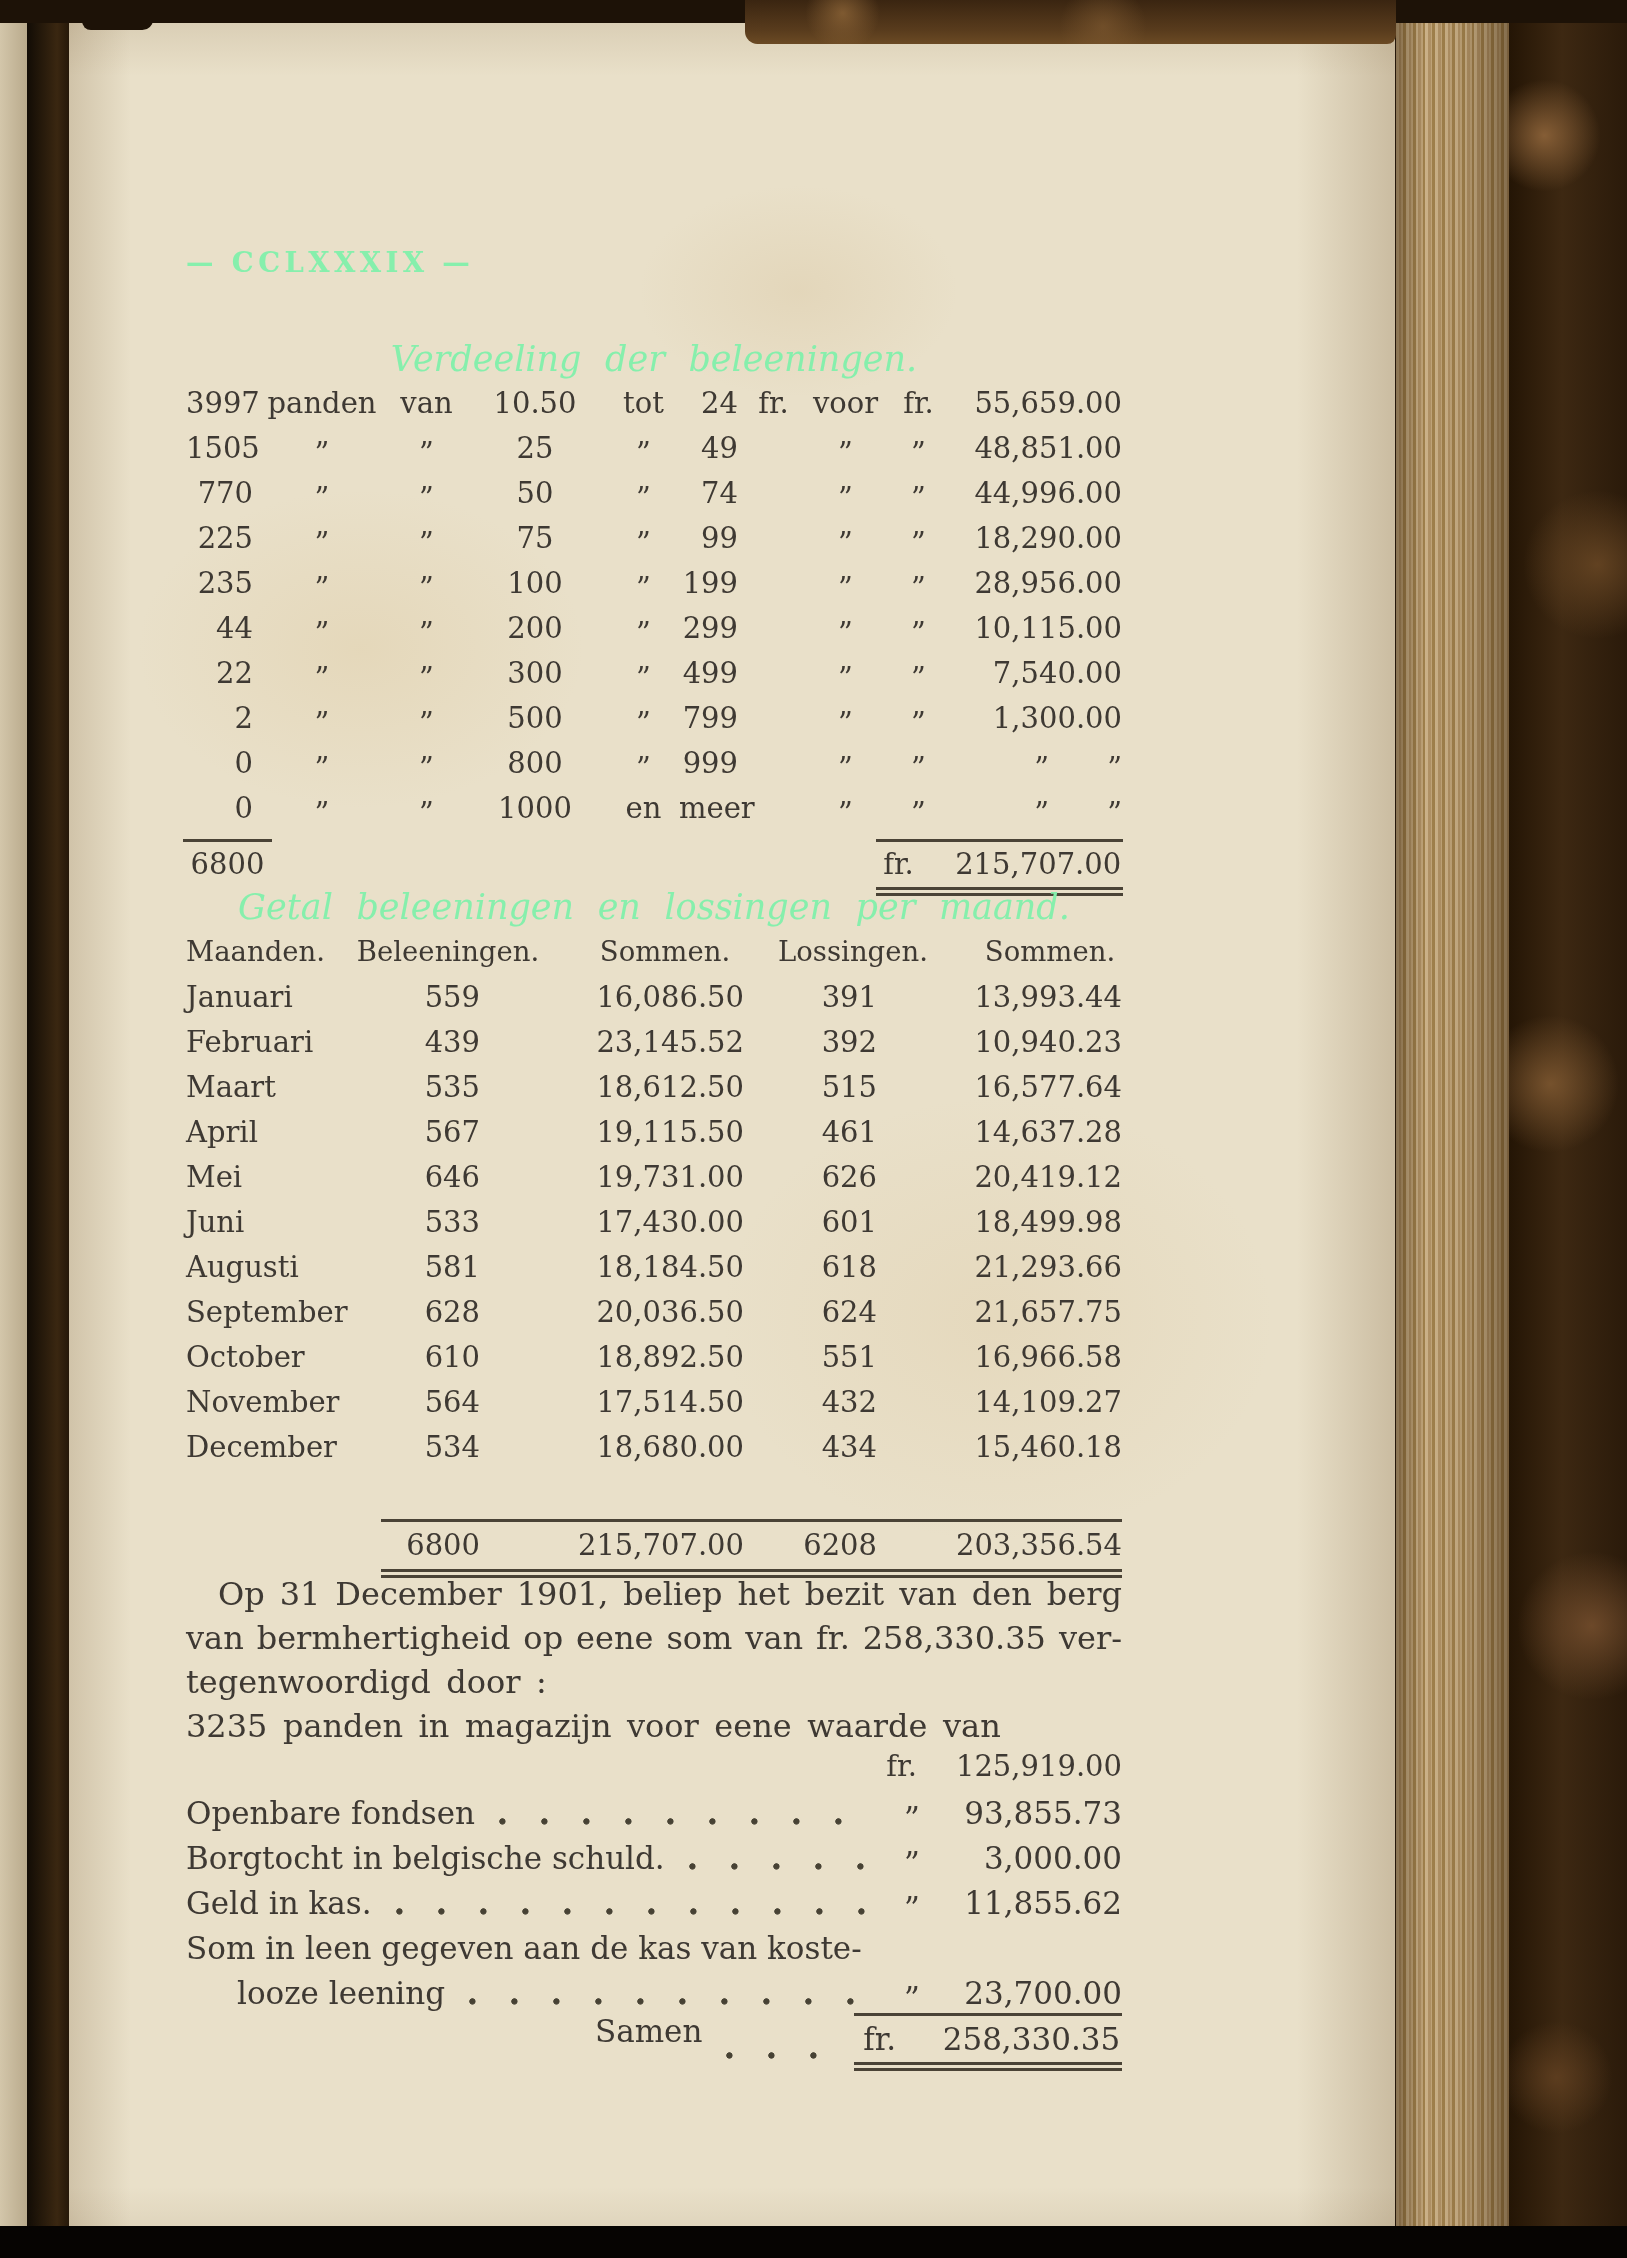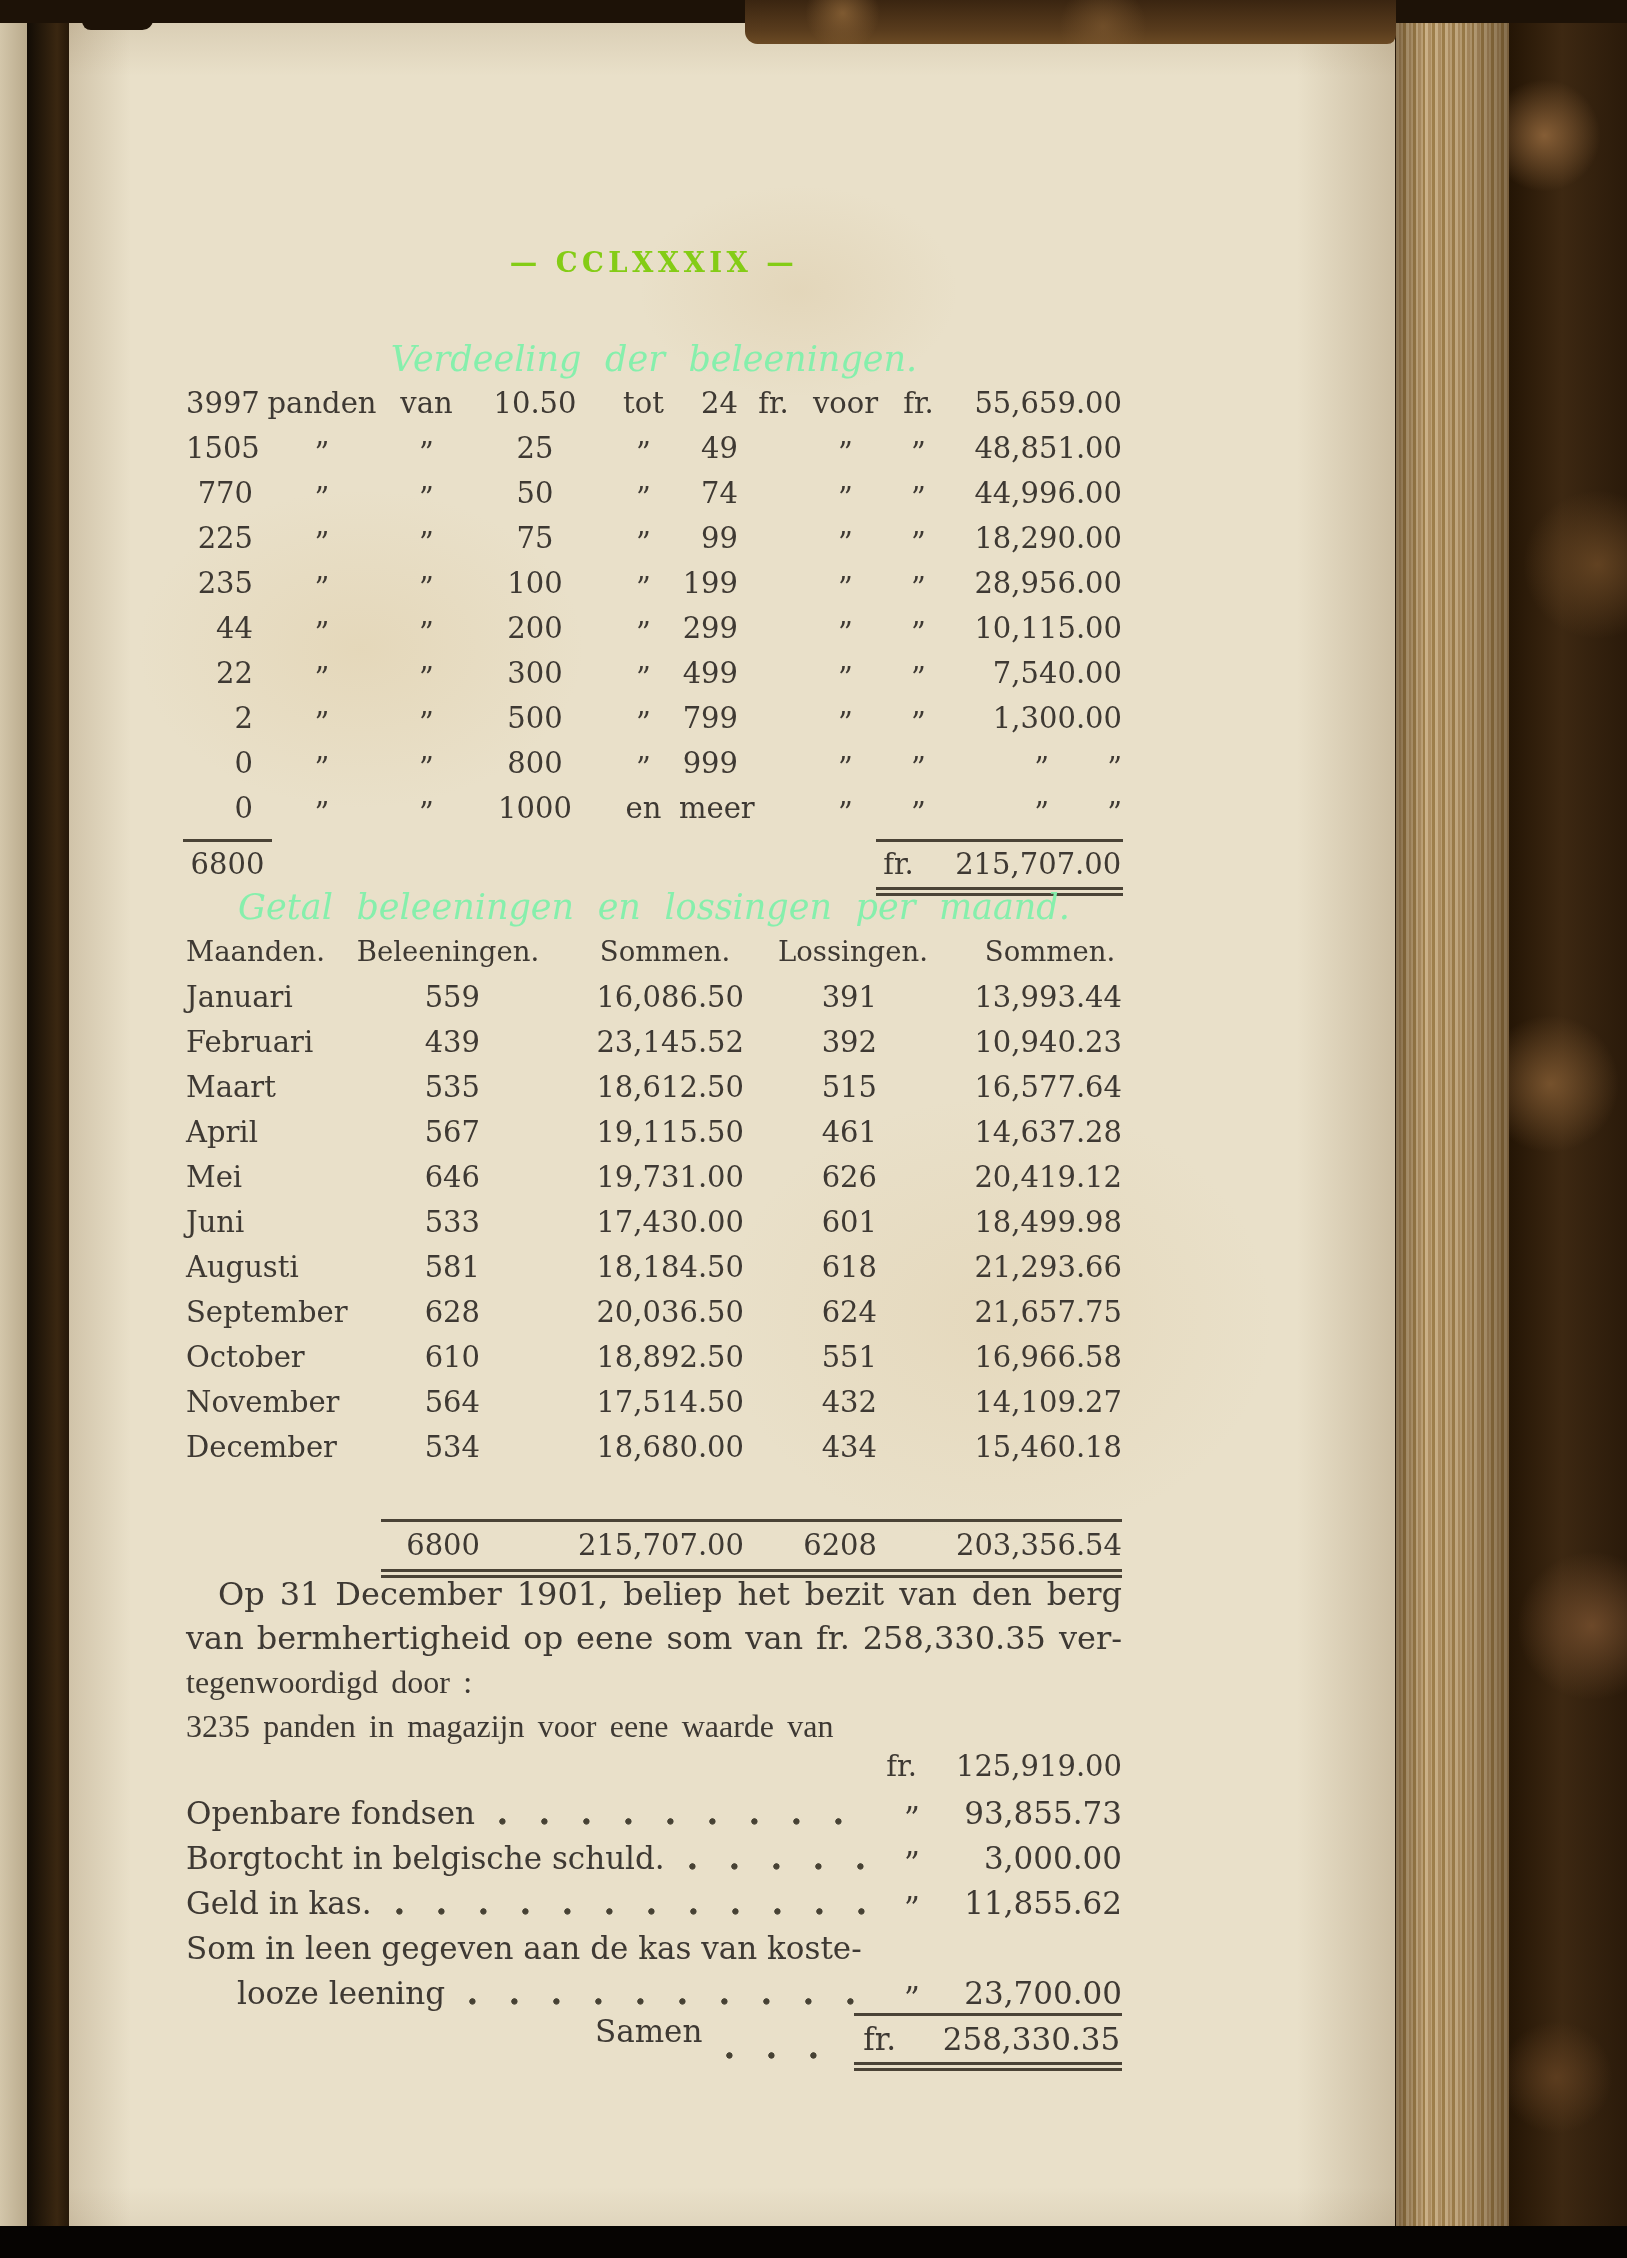--- a/index.html
+++ b/index.html
@@ -38,22 +38,22 @@
          background:
            radial-gradient(circle 53px at 15% 30%, rgba(150,108,60,.7), transparent 70%),
            radial-gradient(circle 62px at 55% 60%, rgba(130,92,50,.6), transparent 70%),
            linear-gradient(180deg,#3a2511,#593c1d 70%,#6b4a24);
          border-radius:0 0 8.9px 12.4px;}
   .corner-notch{position:absolute;left:82px;top:0;width:71px;height:30px;background:#1d1207;
          border-radius:0 0 10.6px 8.9px;}
   .bottom-bar{position:absolute;left:0;bottom:0;width:100%;height:32px;background:#060402;}
 
   
-  .folio{position:absolute;left:186px;top:246px;width:936px;text-align:center;
-         font-size:27.5px;font-weight:bold;letter-spacing:4.4px;color:#84cc16;}
+  .folio{position:absolute;left:186px;top:246px;width:936px;text-align:left;
+         font-size:27.5px;font-weight:bold;letter-spacing:4.4px;color:#86efac;}
   .title-it{position:absolute;left:186px;width:936px;text-align:center;
          font-style:italic;font-size:35px;word-spacing:12.4px;color:#86efac;}
   #title1{top:339px;} #title2{top:887px;}
 
   .t1{position:absolute;left:186px;top:381px;width:936px;font-size:29px;}
   .t1-row{display:grid;grid-template-columns:67px 138px 71px 146px 71px 59px 71px 73px 73px 1fr;
           height:45px;line-height:45px;}
   .t1-row span:nth-child(1){text-align:right;}
   .t1-row span:nth-child(2),.t1-row span:nth-child(3),.t1-row span:nth-child(4),
   .t1-row span:nth-child(5),.t1-row span:nth-child(7),.t1-row span:nth-child(8),
@@ -86,21 +86,21 @@
             display:grid;grid-template-columns:195px 124px 239px 133px 1fr;}
   .t2-total span{border-top:3.5px solid #4a4336;border-bottom:9.8px double #4a4336;
                  text-align:right;line-height:43px;padding:1.8px 0 1.8px;}
   .t2-total span:nth-child(1){border:none;}
   .t2-total span:nth-child(2){padding-right:25px;}
 
   .para{position:absolute;left:186px;top:1572px;width:936px;font-size:32px;}
   .para .ln{height:44px;line-height:44px;}
   .para .jl{text-align:justify;text-align-last:justify;}
   .para .indent{padding-left:32px;}
-  .para .plain{word-spacing:5.3px;white-space:nowrap;font-family:Liberation Serif, serif;}
+  .para .plain{word-spacing:5.3px;white-space:nowrap;}
 
   .money-line{position:absolute;left:186px;top:1745px;width:936px;font-size:29px;
               display:flex;justify-content:flex-end;gap:39px;line-height:43px;}
 
   .assets{position:absolute;left:186px;top:1791px;width:936px;font-size:31px;}
   .a-row{display:flex;height:45px;line-height:45px;align-items:center;}
   .a-label{white-space:nowrap;}
   .a-label.ind{padding-left:51px;}
   .dots{flex:1;align-self:flex-end;height:8.9px;margin:0 16px 10.6px 23px;
         background-image:radial-gradient(circle at 4.4px 4.4px,#474234 2.8px,rgba(0,0,0,0) 3.5px);

